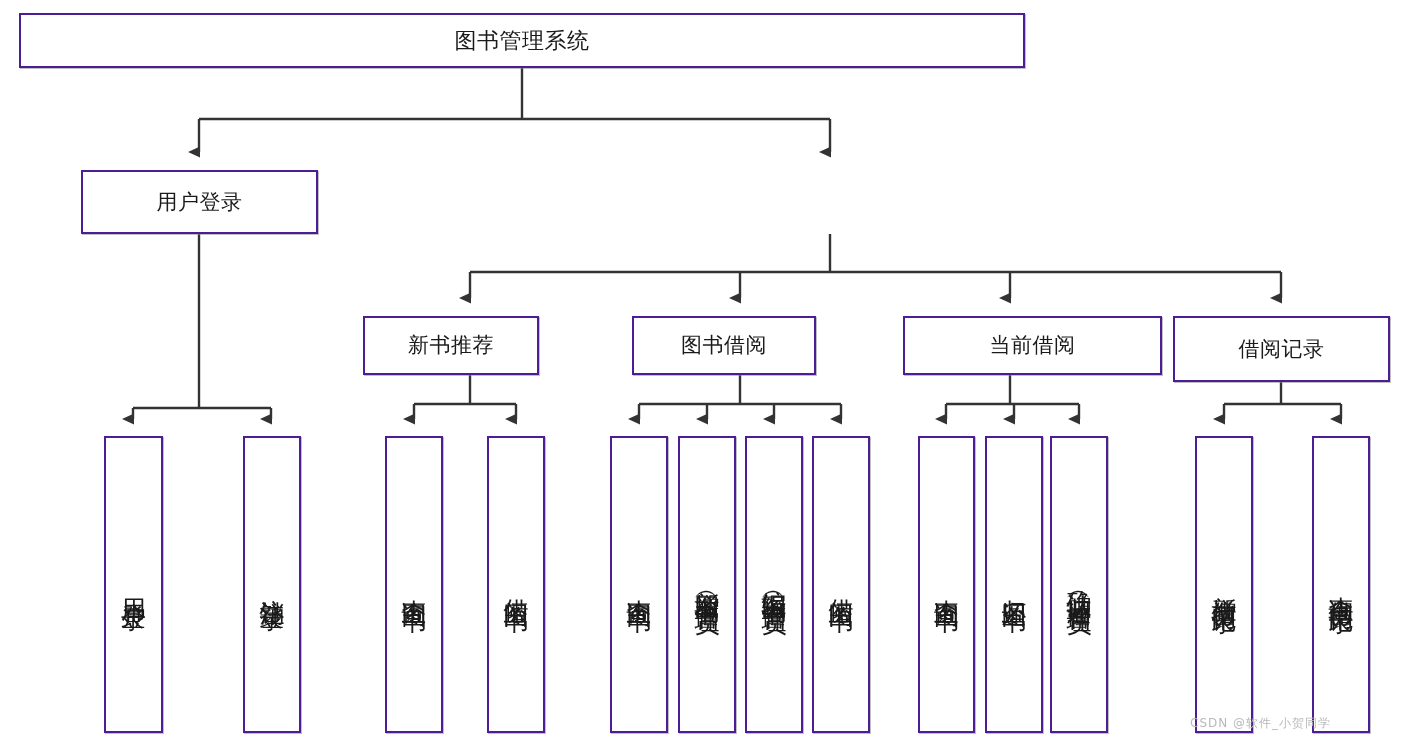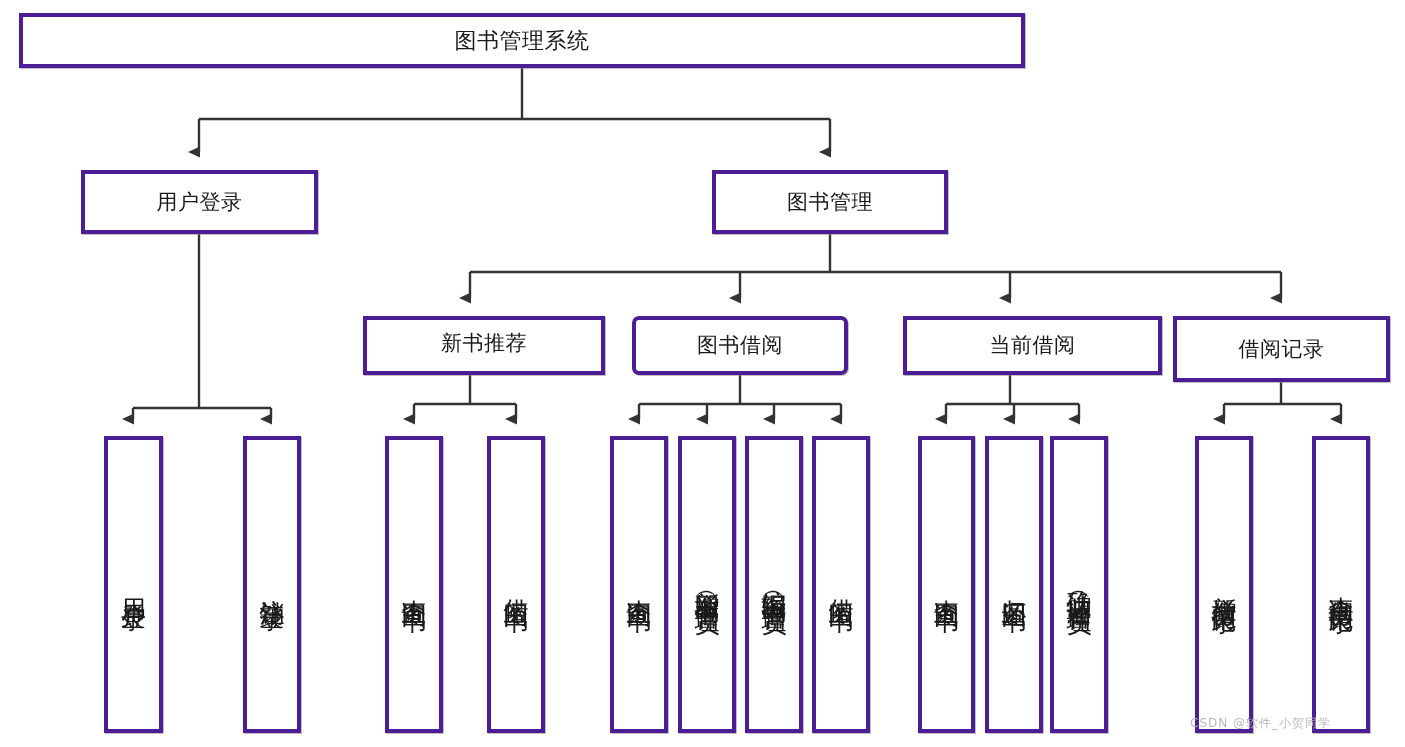--- a/index.html
+++ b/index.html
@@ -22,21 +22,21 @@
     left: 0;
     top: 0;
     width: 1405px;
     height: 747px;
     pointer-events: none;
   }
   .node {
     position: absolute;
     box-sizing: border-box;
     background: #ffffff;
-    border: 4px solid #4c1d95;
+    border: 2px solid #4c1d95;
     box-shadow: 1px 1px 0 0 rgba(140,140,140,0.55);
     display: flex;
     align-items: center;
     justify-content: center;
     color: #1a1a1a;
     z-index: 2;
   }
   .node .lbl {
     display: block;
     text-align: center;
@@ -135,29 +135,26 @@
   </svg>
 
   <div class="node root horiz" style="left:19px;top:13px;width:1006px;height:55px;">
     <span class="lbl">图书管理系统</span>
   </div>
 
   <div class="node horiz" style="left:81px;top:170px;width:237px;height:64px;">
     <span class="lbl">用户登录</span>
   </div>
 
-  <div class="node horiz" style="left:712px;top:170px;width:236px;height:64px;">
-    <span class="lbl">图书管理</span>
-  </div>
-
-  <div class="node horiz" style="left:363px;top:316px;width:242px;height:59px;font-family:Liberation Mono, monospace;">
+
+  <div class="node horiz" style="left:363px;top:316px;width:176px;height:59px;">
     <span class="lbl">新书推荐</span>
   </div>
 
-  <div class="node horiz" style="left:632px;top:316px;width:216px;height:59px;border-radius:7px;">
+  <div class="node horiz" style="left:632px;top:316px;width:184px;height:59px;">
     <span class="lbl">图书借阅</span>
   </div>
 
   <div class="node horiz" style="left:903px;top:316px;width:259px;height:59px;">
     <span class="lbl">当前借阅</span>
   </div>
 
   <div class="node horiz" style="left:1173px;top:316px;width:217px;height:66px;">
     <span class="lbl">借阅记录</span>
   </div>

